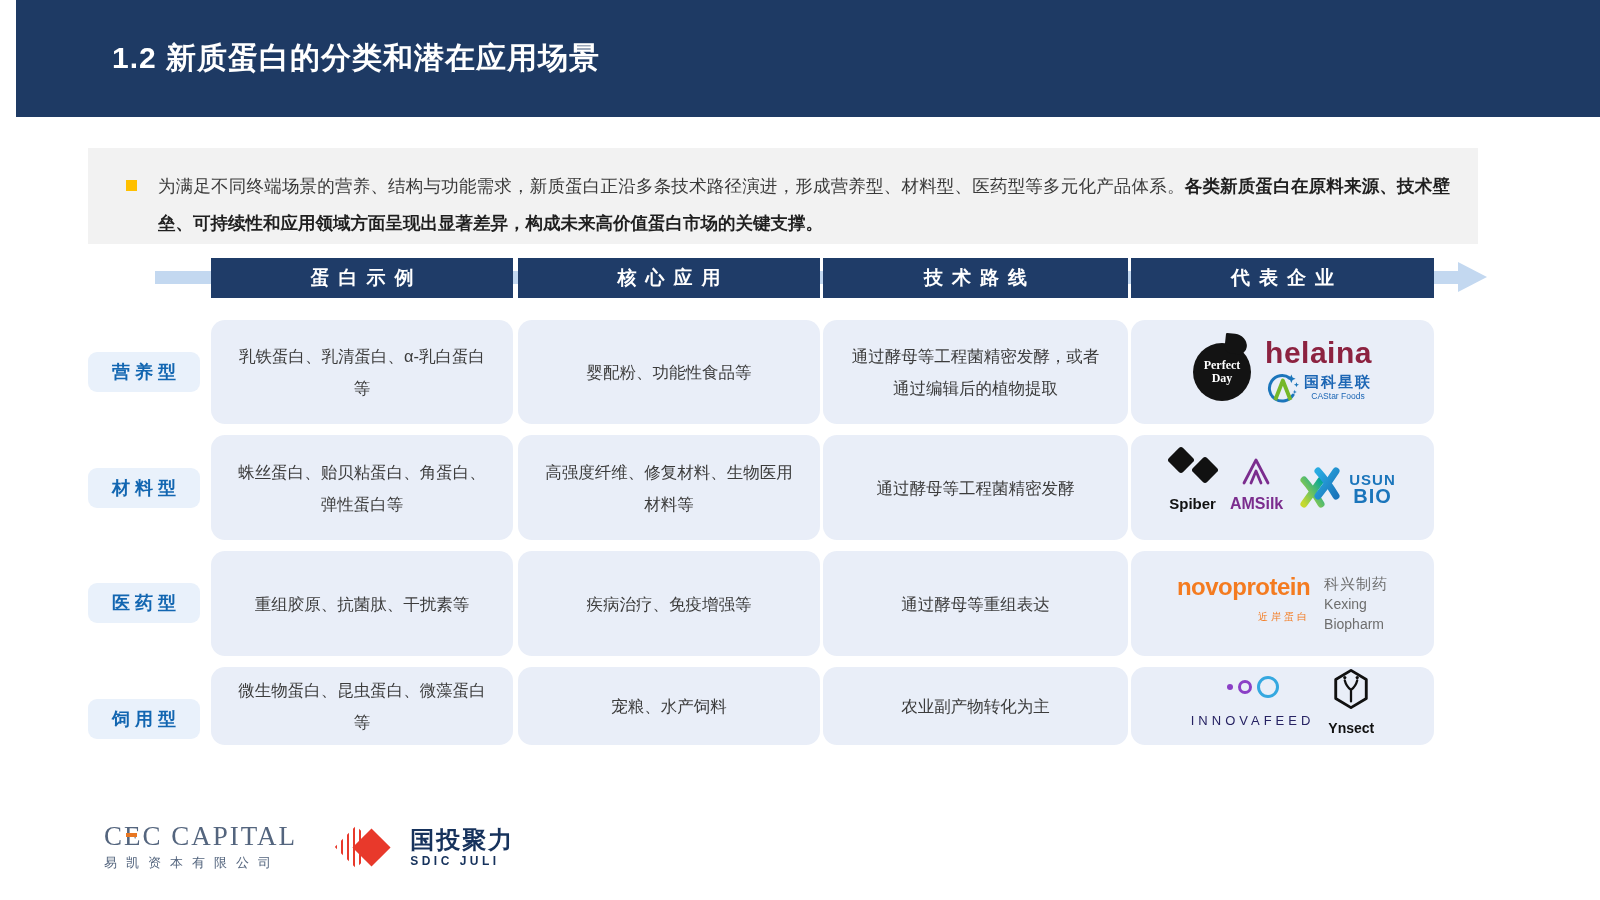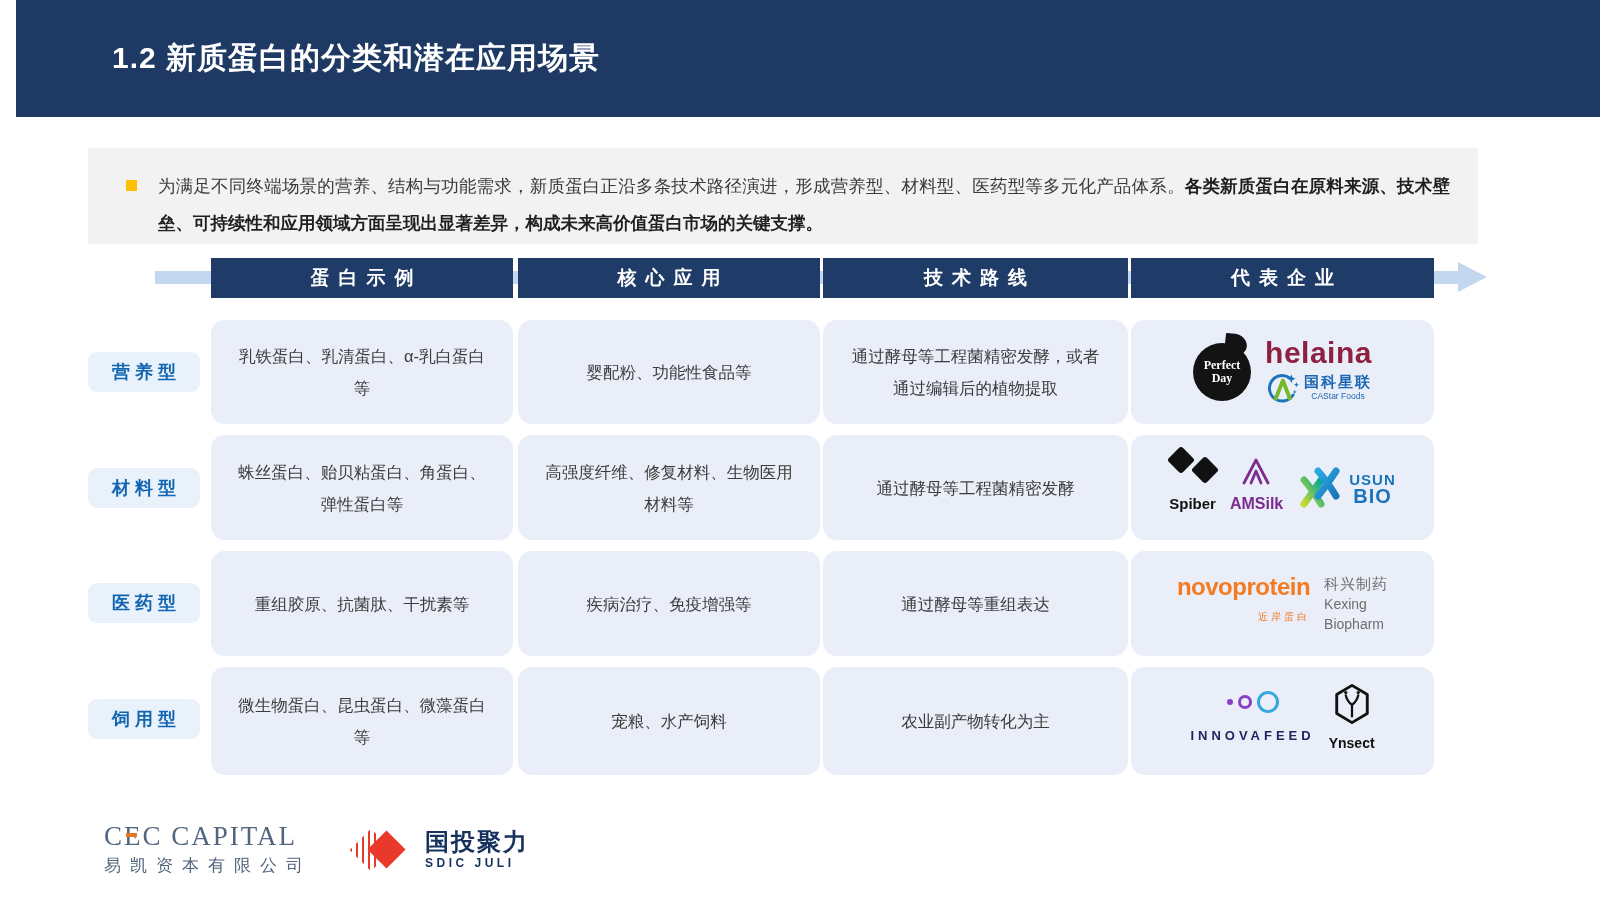--- a/index.html
+++ b/index.html
@@ -42,21 +42,21 @@
   .rowlabel { position:absolute; left:88px; width:112px; height:40px;
     background:#E9F1FB; border-radius:9px; color:#1266B1; font-size:18px; font-weight:bold;
     letter-spacing:5px; text-indent:5px; display:flex; align-items:center; justify-content:center; }
   .rl0 { top:352px; } .rl1 { top:468px; } .rl2 { top:583px; } .rl3 { top:699px; }
 
   
   .cell { position:absolute; background:#E9EEF8; border-radius:14px;
     display:flex; align-items:center; justify-content:center; text-align:center;
     color:#3C3C3C; font-size:16.5px; line-height:32px; padding:0 26px; }
   .r0 { top:320px; height:104px; } .r1 { top:435px; height:105px; }
-  .r2 { top:551px; height:105px; } .r3 { top:667px; height:108px; }
+  .r2 { top:551px; height:105px; } .r3 { top:667px; height:78px; }
   .c1 { left:211px; width:302px; } .c2 { left:518px; width:302px; }
   .c3 { left:823px; width:305px; } .c4 { left:1131px; width:303px; }
   .cell.logos { padding:0 12px; gap:14px; }
 
   
   .pd-circle { width:58px; height:58px; background:#131313; border-radius:50%;
     position:relative; display:flex; flex-direction:column; align-items:center;
     justify-content:center; flex:0 0 auto; }
   .pd-circle::before { content:''; position:absolute; top:-9px; left:32px; width:22px;
     height:20px; background:#131313; border-radius:2px 100% 14px 60%; transform:rotate(6deg); }
@@ -92,36 +92,36 @@
   .novo-sub { color:#F47B20; font-size:10px; letter-spacing:3px; margin-top:2px; }
   .kexing { display:flex; flex-direction:column; align-items:flex-start; line-height:20px; }
   .kexing-cn { color:#6E6E6E; font-size:15px; letter-spacing:1px; }
   .kexing-en { color:#6E6E6E; font-size:14px; }
 
   .innova { display:flex; flex-direction:column; align-items:center; gap:7px; }
   .innova-marks { display:flex; align-items:center; gap:5px; }
   .innova-dot { width:6px; height:6px; border-radius:50%; background:#8B3FC6; }
   .innova-ring1 { width:14px; height:14px; border-radius:50%; border:3px solid #8B3FC6; }
   .innova-ring2 { width:22px; height:22px; border-radius:50%; border:3.5px solid #35A8E0; }
-  .innova-name { color:#262262; font-size:13px; font-weight:bold; letter-spacing:4px;text-align:center; }
+  .innova-name { color:#262262; font-size:13px; font-weight:normal; letter-spacing:4px;text-align:center; }
 
   .ynsect { display:flex; flex-direction:column; align-items:center; gap:2px; }
   .ynsect-name { color:#111111; font-size:14px; font-weight:600; }
 
   
   .footer { position:absolute; left:104px; top:822px; display:flex; align-items:center;
     gap:44px; }
   .cec { display:flex; flex-direction:column; }
   .cec-name { font-family:"Liberation Serif","DejaVu Serif",serif; color:#54657E;
     font-size:27px; letter-spacing:2px; line-height:28px; position:relative; }
   .cec-name .e-acc { position:relative; }
   .cec-name .e-acc::after { content:''; position:absolute; left:2px; top:12px;
     width:11px; height:4px; background:#E87722; }
   .cec-cn { font-family:"Liberation Serif","DejaVu Serif",serif; color:#54657E;
-    font-size:17px; letter-spacing:9px; margin-top:4px; }
+    font-size:13px; letter-spacing:9px; margin-top:4px; }
   .sdic { display:flex; align-items:center; gap:25px; }
   .sdic-icon { display:flex; align-items:center; }
   .sdic-stripes { width:30px; height:30px; transform:rotate(45deg);
     background:repeating-linear-gradient(45deg,#E8392B 0 2.5px,#ffffff 2.5px 6px); }
   .sdic-diamond { width:27px; height:27px; background:#E8392B; transform:rotate(45deg);
     margin-left:-13px; }
   .sdic-text { display:flex; flex-direction:column; }
   .sdic-cn { color:#16325C; font-size:24px; font-weight:800; letter-spacing:2px;
     line-height:25px; }
   .sdic-en { color:#16325C; font-size:12px; font-weight:800; letter-spacing:3.5px;

